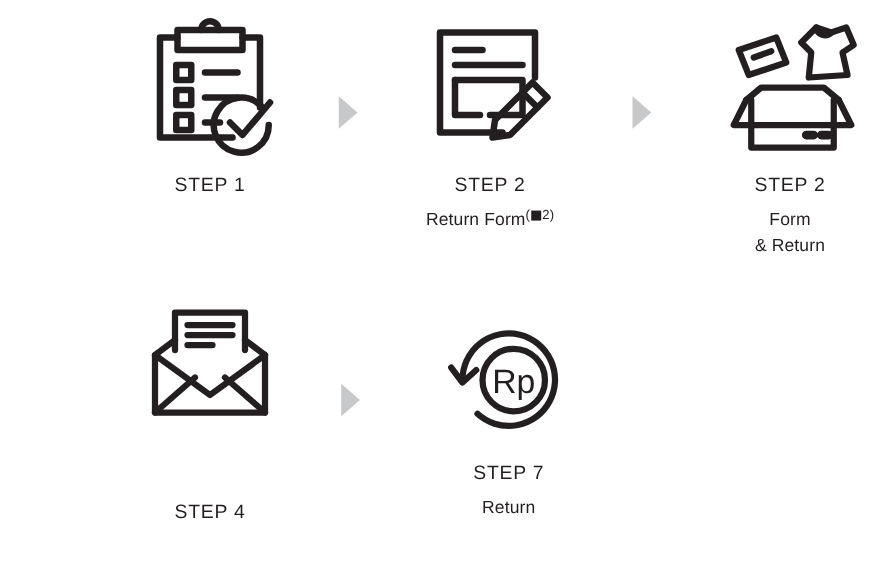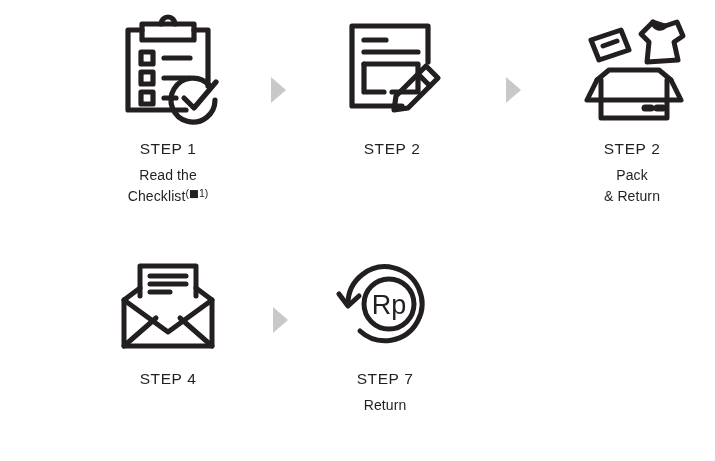--- a/index.html
+++ b/index.html
@@ -81,22 +81,22 @@
     height: 0;
     border-top: 13px solid transparent;
     border-bottom: 13px solid transparent;
     border-left: 15px solid #c7c8ca;
   }
 
   
   #step-1 { left: 68px;  top: 6px;  width: 200px; }
   #step-2 { left: 292px; top: 6px;  width: 200px; }
   #step-3 { left: 532px; top: 6px;  width: 200px; }
-  #step-4 { left: 18px;  top: 236px; width: 300px; }
-  #step-5 { left: 285px; top: 236px; width: 200px; }
+  #step-4 { left: 18px;  top: 220px; width: 300px; gap: 47px; }
+  #step-5 { left: 307px; top: 236px; width: 200px; }
 
   #arrow-1 { left: 271px; top: 77px; }
   #arrow-2 { left: 506px; top: 77px; }
   #arrow-3 { left: 273px; top: 307px; }
 </style>
 </head>
 <body>
 
 <div class="board">
 
@@ -115,24 +115,20 @@
         <rect x="25" y="58" width="12" height="12"></rect>
         <path d="M48 64 H74"></path>
         <rect x="25" y="78" width="12" height="12"></rect>
         <path d="M48 84 H60"></path>
 
         <path d="M93 71 a22 22 0 1 0 6 15"></path>
         <path d="M68 84 l10 10 l22 -26"></path>
       </svg>
     </div>
     <div class="step-title">STEP 1</div>
-    <div class="step-desc">
-      <span class="line">Read the</span>
-      <span class="line"><span>Checklist</span><span class="fn">(<span class="box">■</span><span>1</span>)</span></span>
-    </div>
   </div>
 
   <div class="arrow" id="arrow-1"></div>
 
   <div class="step" id="step-2">
     <div class="icon-wrap">
       <svg width="104" height="112" viewBox="0 0 104 112" fill="none" stroke="#231f20" stroke-width="5.2" stroke-linecap="round" stroke-linejoin="round">
 
         <path d="M88 48 V12 H12 V92 H62"></path>
 
@@ -141,20 +137,21 @@
 
         <path d="M24 50 H78 V78 H52"></path>
         <path d="M24 50 V78 H44"></path>
 
         <path d="M86 52 L98 64 L68 94 L54 96 L56 82 Z"></path>
         <path d="M78 60 L90 72"></path>
       </svg>
     </div>
     <div class="step-title">STEP 2</div>
     <div class="step-desc">
+      <span class="line"><span>Return Form</span><span class="fn">(<span class="box">■</span><span>2</span>)</span></span>
     </div>
   </div>
 
   <div class="arrow" id="arrow-2"></div>
 
   <div class="step" id="step-3">
     <div class="icon-wrap">
       <svg width="106" height="112" viewBox="0 0 106 112" fill="none" stroke="#231f20" stroke-width="5" stroke-linecap="round" stroke-linejoin="round">
 
         <path d="M12 26 L42 16 L50 36 L20 46 Z"></path>
@@ -169,21 +166,21 @@
 
         <path d="M22 66 V104 H88 V66"></path>
         <path d="M22 86 H88"></path>
 
         <path d="M66 94 h6" stroke-width="7"></path>
         <path d="M78 94 h6" stroke-width="7"></path>
       </svg>
     </div>
     <div class="step-title">STEP 2</div>
     <div class="step-desc">
-      <span class="line">Pack</span>
+      <span class="line">Form</span>
       <span class="line">&amp; Return</span>
     </div>
   </div>
 
   <div class="step" id="step-4">
     <div class="icon-wrap">
       <svg width="100" height="100" viewBox="0 0 100 100" fill="none" stroke="#231f20" stroke-width="5" stroke-linecap="round" stroke-linejoin="round">
 
         <path d="M22 40 V10 H78 V40"></path>
         <path d="M32 20 H68"></path>

